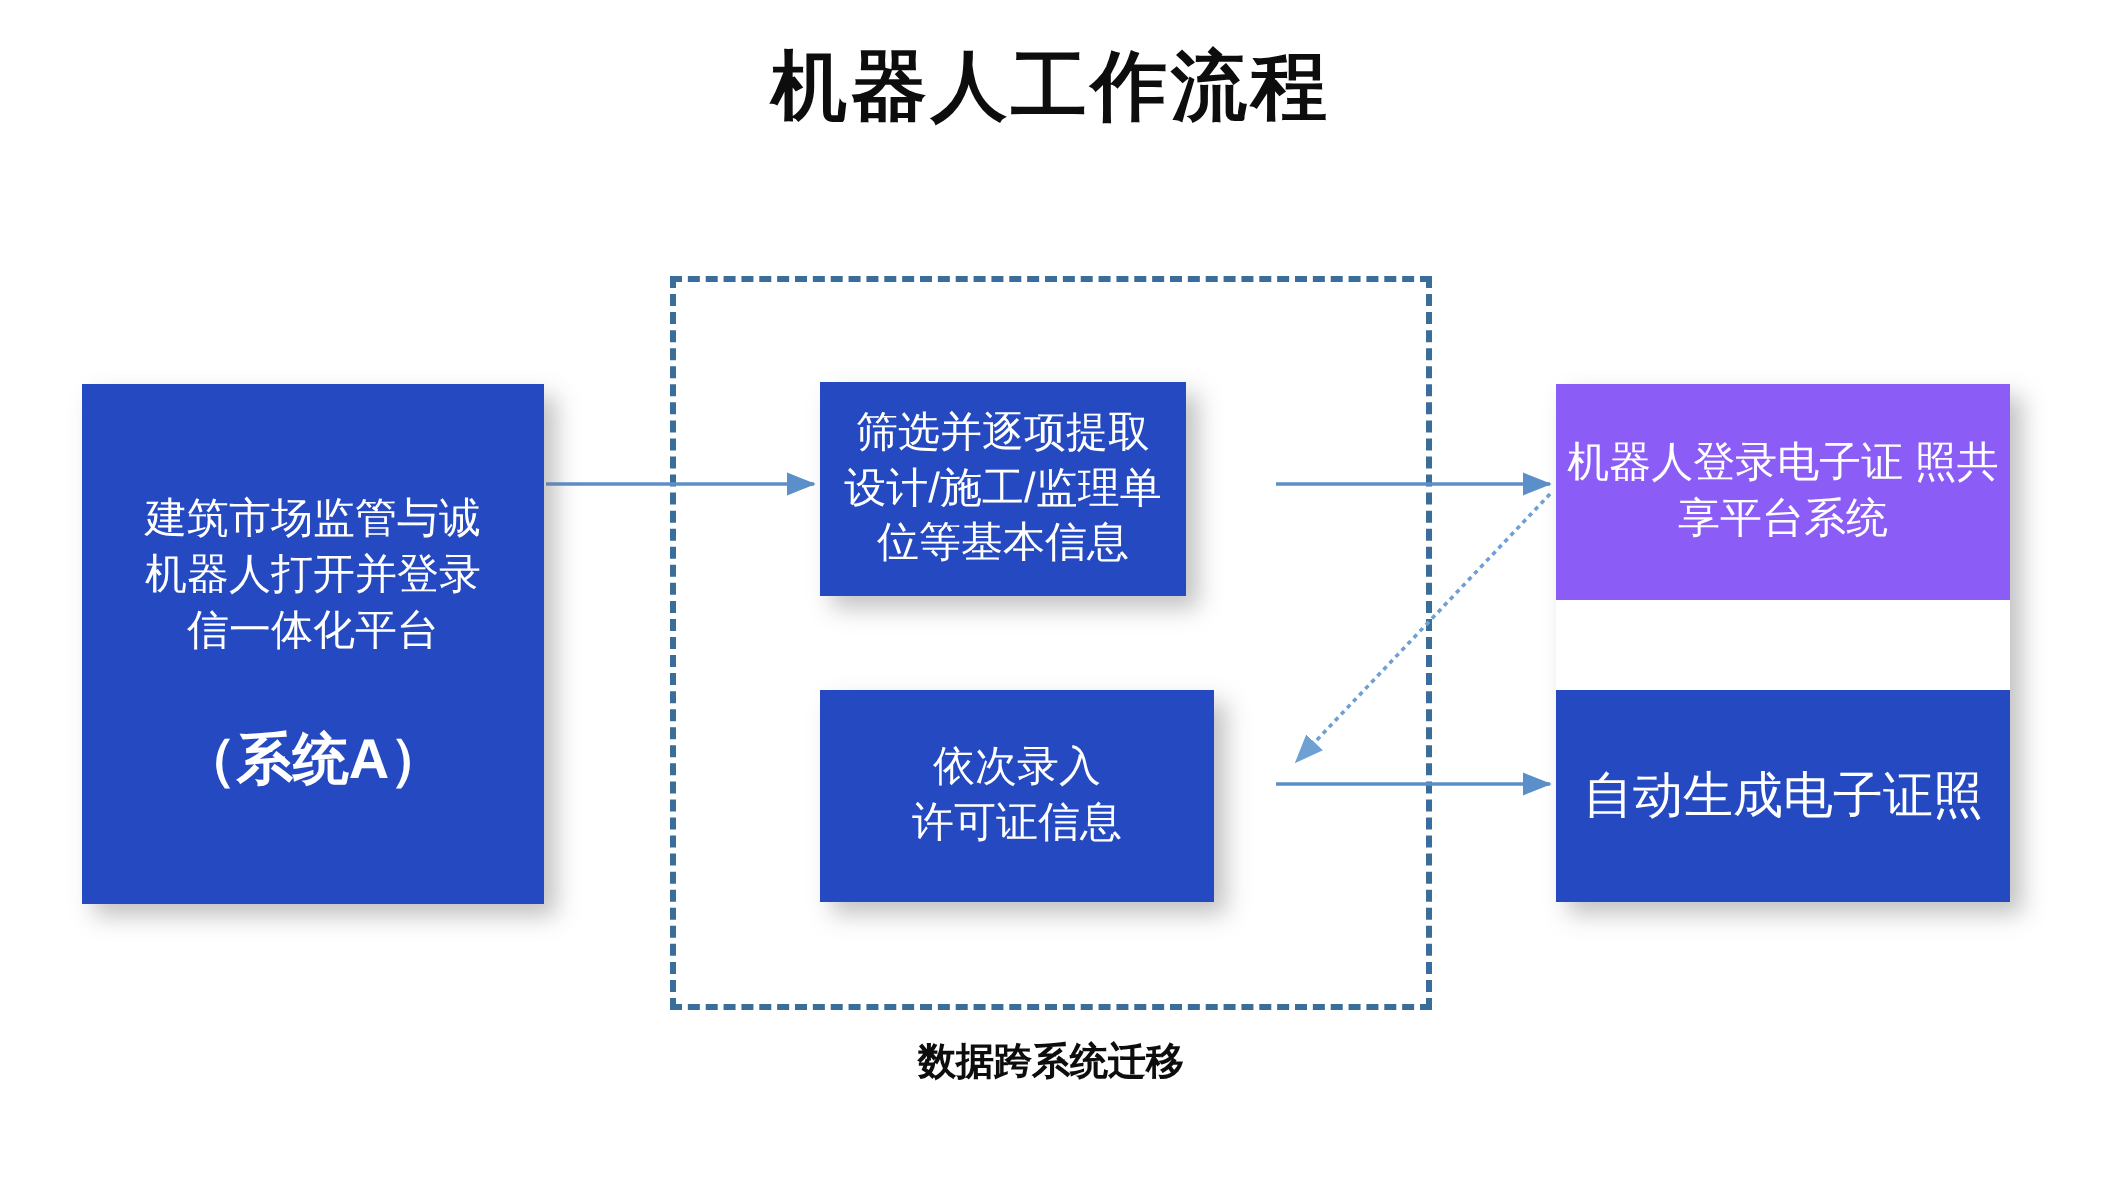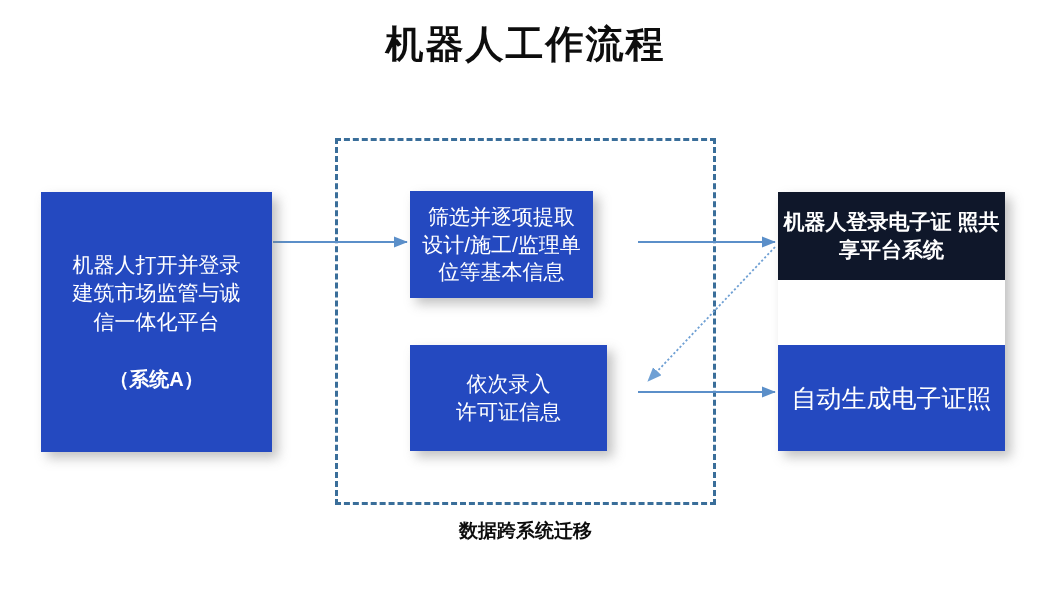--- a/index.html
+++ b/index.html
@@ -60,21 +60,21 @@
     left: 41px;
     top: 192px;
     width: 231px;
     height: 260px;
     font-size: 21px;
     line-height: 1.35;
   }
   #box-left .sys-tag {
     margin-top: 30px;
     font-weight: bold;
-    font-size: 20px;
+    font-size: 28px;
   }
 
   
   #box-mid-top {
     left: 410px;
     top: 191px;
     width: 183px;
     height: 107px;
     font-size: 21px;
     line-height: 1.32;
@@ -104,26 +104,25 @@
     left: 0;
     width: 227px;
     display: flex;
     align-items: center;
     justify-content: center;
     text-align: center;
     box-sizing: border-box;
   }
   #seg-top {
     top: 0;
-    height: 88px;
-    background: #0f172a;
+    height: 108px;
+    background: #8b5cf6;
     color: #ffffff;
     font-size: 21px;
     line-height: 1.32;
-    font-weight: bold;
   }
   #seg-band {
     top: 108px;
     height: 45px;
     background: #b6cde5;
     color: #0d0d0d;
     font-size: 21px;
     font-weight: bold;
   }
   #seg-bottom {
@@ -192,22 +191,22 @@
     <line x1="273" y1="242" x2="407" y2="242" stroke="#5b8fc9" stroke-width="1.8" marker-end="url(#ah-solid)"></line>
 
     <line x1="638" y1="242" x2="775" y2="242" stroke="#5b8fc9" stroke-width="1.8" marker-end="url(#ah-solid)"></line>
 
     <line x1="775" y1="247" x2="648" y2="381" stroke="#6fa0d4" stroke-width="1.8" stroke-dasharray="2.2 2.2" marker-end="url(#ah-dotted)"></line>
 
     <line x1="638" y1="392" x2="775" y2="392" stroke="#5b8fc9" stroke-width="1.8" marker-end="url(#ah-solid)"></line>
   </svg>
 
   <div class="proc-box" id="box-left">
+    <span class="line">建筑市场监管与诚</span>
     <span class="line">机器人打开并登录</span>
-    <span class="line">建筑市场监管与诚</span>
     <span class="line">信一体化平台</span>
     <span class="line sys-tag">（系统A）</span>
   </div>
 
   <div class="proc-box" id="box-mid-top">
     <span class="line">筛选并逐项提取</span>
     <span class="line">设计/施工/监理单</span>
     <span class="line">位等基本信息</span>
   </div>
 

